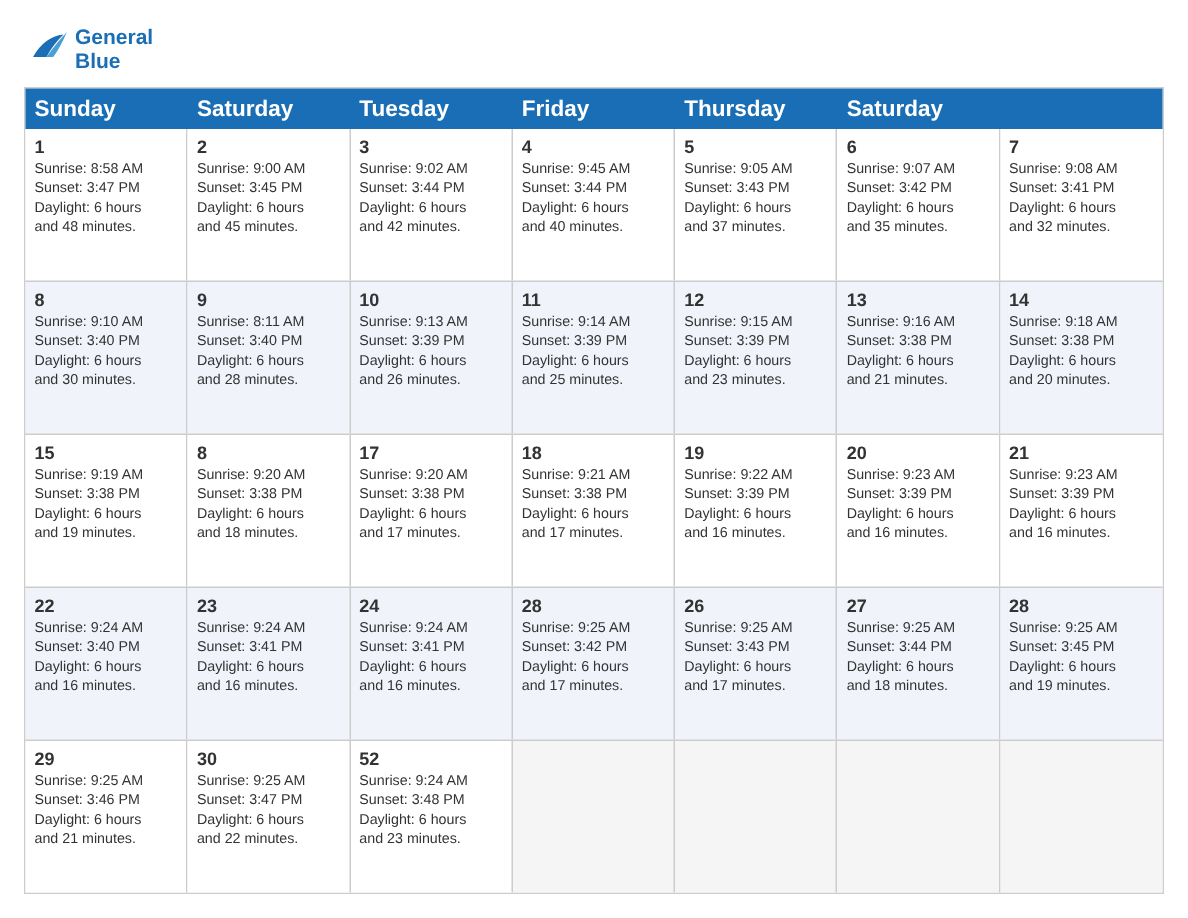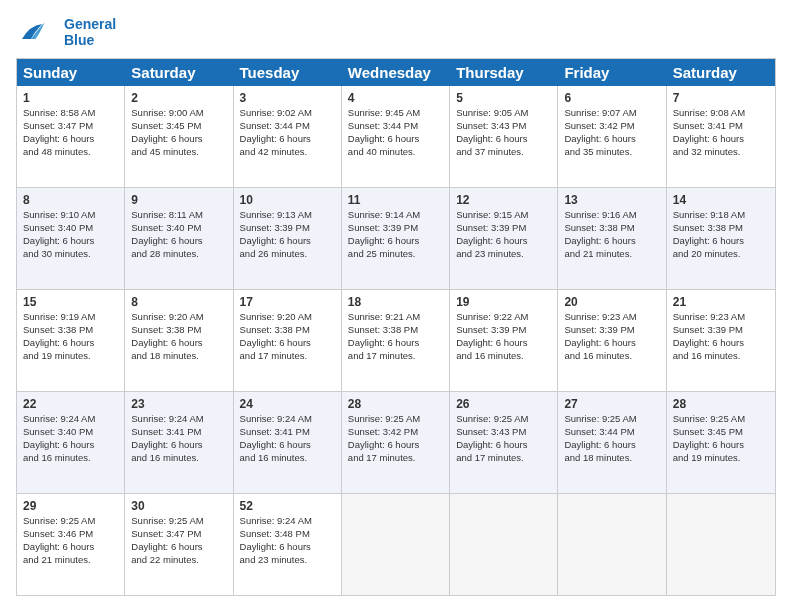--- a/index.html
+++ b/index.html
@@ -18,22 +18,22 @@
       flex-direction: column;
     }
     .header {
       display: flex;
       justify-content: space-between;
       align-items: flex-start;
       margin-bottom: 10px;
     }
     .logo {
       display: flex;
-      align-items: flex-end;
-      gap: 18px;
+      align-items: center;
+      gap: 4px;
     }
     .logo-bird {
       width: 30px;
       height: 30px;
     }
     .title-block {
       text-align: right;
     }
     .title-block h1 {
       font-size: 30px;
@@ -120,23 +120,22 @@
       <h1></h1>
       <h2></h2>
     </div>
   </div>
 
   <div class="calendar">
     <div class="cal-header">
     <div class="cal-header-cell">Sunday</div>
         <div class="cal-header-cell">Saturday</div>
         <div class="cal-header-cell">Tuesday</div>
-        <div class="cal-header-cell">Wednesday</div>
+        <div class="cal-header-cell">Friday</div>
         <div class="cal-header-cell">Thursday</div>
-        <div class="cal-header-cell">Friday</div>
         <div class="cal-header-cell">Saturday</div>
       </div>
     <div class="cal-body">
     <div class="cal-row">
           <div class="cal-cell">
             <span class="day-num">1</span>
             <div>Sunrise: 8:58 AM</div>
             <div>Sunset: 3:47 PM</div>
             <div>Daylight: 6 hours</div>
             <div>and 48 minutes.</div>

